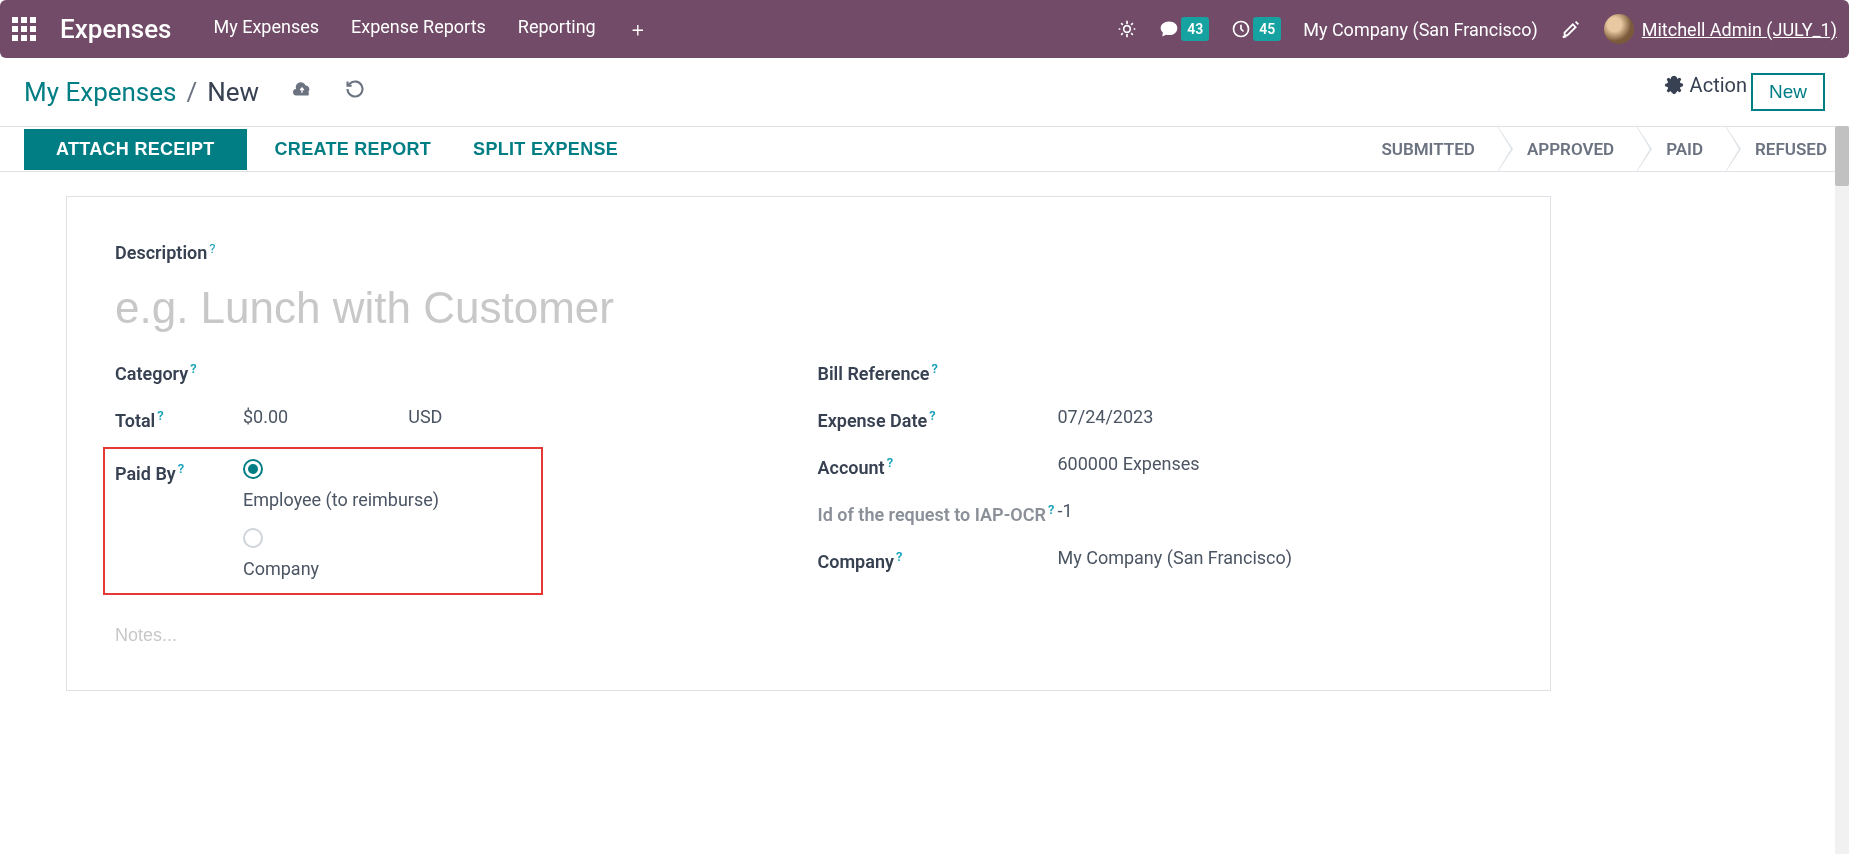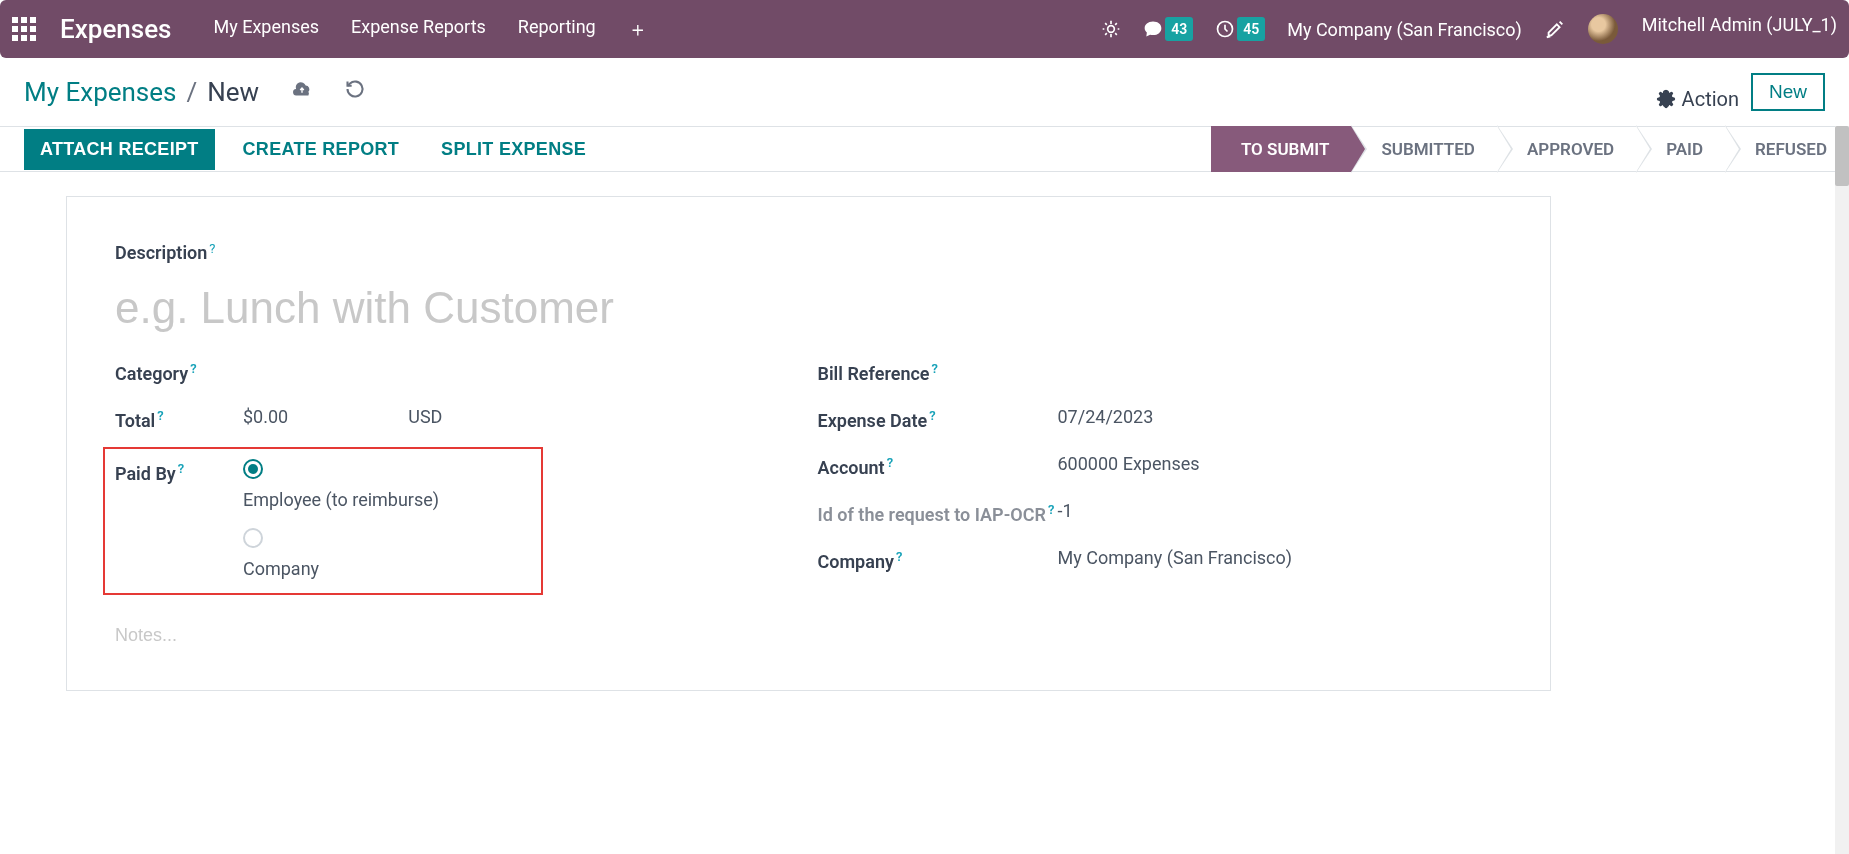--- a/index.html
+++ b/index.html
@@ -13,37 +13,37 @@
 .brand { font-size: 26px; font-weight: 500; color: #fff; }
 .nav-menu { display: flex; gap: 32px; margin-left: 18px; }
 .nav-menu-item { font-size: 18px; color: #fff; cursor: pointer; }
 .nav-plus { font-size: 20px; color: #fff; cursor: pointer; }
 
 .navbar-right { margin-left: auto; display: flex; align-items: center; gap: 22px; }
 .nav-icon { color: #fff; cursor: pointer; display: flex; align-items: center; position: relative; }
 .badge { background: #17a2a2; color: #fff; font-size: 14px; font-weight: 600; padding: 4px 6px; border-radius: 3px; margin-left: 2px; }
 .company-name { font-size: 18px; color: #fff; cursor: pointer; }
 .avatar { width: 30px; height: 30px; border-radius: 50%; background: radial-gradient(circle at 35% 35%, #e8c8a0 25%, #7a5a3a 60%); display: inline-block; flex-shrink: 0; }
-.user-wrap { display: flex; gap: 24px; cursor: pointer; }
+.user-wrap { display: flex; align-items: center; gap: 8px; cursor: pointer; text-decoration: underline; }
 .user-name { font-size: 18px; color: #fff; }
 
 
 .control-row { height: 68px; display: flex; align-items: center; padding: 0 24px; border-bottom: 1px solid #fff; }
 .breadcrumb { display: flex; align-items: center; gap: 10px; font-size: 26px; }
 .breadcrumb-link { color: #017e84; cursor: pointer; }
 .breadcrumb-sep { color: #6b7280; }
 .breadcrumb-current { color: #374151; }
 .bc-icon { color: #6b7280; font-size: 20px; margin-left: 22px; cursor: pointer; }
-.control-right { margin-left: auto; display: flex; align-items: flex-end; gap: 12px; }
+.control-right { margin-left: auto; display: flex; align-items: flex-start; gap: 4px; }
 .action-btn { font-size: 20px; color: #374151; cursor: pointer; display: flex; align-items: center; gap: 6px; }
 .new-btn { border: 2px solid #017e84; color: #017e84; font-size: 19px; font-weight: 500; padding: 6px 16px; cursor: pointer; background: #fff; }
 
 
 .status-bar-wrap { border-top: 1px solid #dee2e6; border-bottom: 1px solid #dee2e6; display: flex; align-items: center; height: 46px; padding-left: 24px; }
-.btn-primary { background: #017e84; color: #fff; font-size: 18px; font-weight: 700; padding: 10px 16px; cursor: pointer; border: none; letter-spacing: 0.3px; }
+.btn-primary { background: #017e84; color: #fff; font-size: 18px; font-weight: 700; padding: 10px 32px; cursor: pointer; border: none; letter-spacing: 0.3px; }
 .btn-secondary { background: transparent; color: #017e84; font-size: 18px; font-weight: 700; padding: 10px 14px; cursor: pointer; border: none; margin-left: 14px; letter-spacing: 0.3px; }
 
 .status-steps { margin-left: auto; display: flex; height: 46px; }
 .step { position: relative; display: flex; align-items: center; padding: 0 22px 0 30px; font-size: 17px; font-weight: 600; color: #6b7280; cursor: pointer; }
 .step.active { background: #875a7b; color: #fff; }
 .step .arrow { position: absolute; right: -14px; top: 0; width: 0; height: 0; border-top: 23px solid transparent; border-bottom: 23px solid transparent; border-left: 14px solid #fff; z-index: 2; }
 .step.active .arrow { border-left-color: #875a7b; }
 .step .arrow-border { position: absolute; right: -16px; top: -1px; width: 0; height: 0; border-top: 24px solid transparent; border-bottom: 24px solid transparent; border-left: 16px solid #dee2e6; z-index: 1; }
 
 
@@ -167,25 +167,20 @@
     <button class="new-btn">New</button>
   </div>
 </div>
 
 <div class="status-bar-wrap">
   <button class="btn-primary">ATTACH RECEIPT</button>
   <button class="btn-secondary">CREATE REPORT</button>
   <button class="btn-secondary">SPLIT EXPENSE</button>
 
   <div class="status-steps">
-    <div class="step active">
-      <span>TO SUBMIT</span>
-      <span class="arrow-border"></span>
-        <span class="arrow"></span>
-    </div>
     <div class="step">
       <span>SUBMITTED</span>
       <span class="arrow-border"></span>
         <span class="arrow"></span>
     </div>
     <div class="step">
       <span>APPROVED</span>
       <span class="arrow-border"></span>
         <span class="arrow"></span>
     </div>

